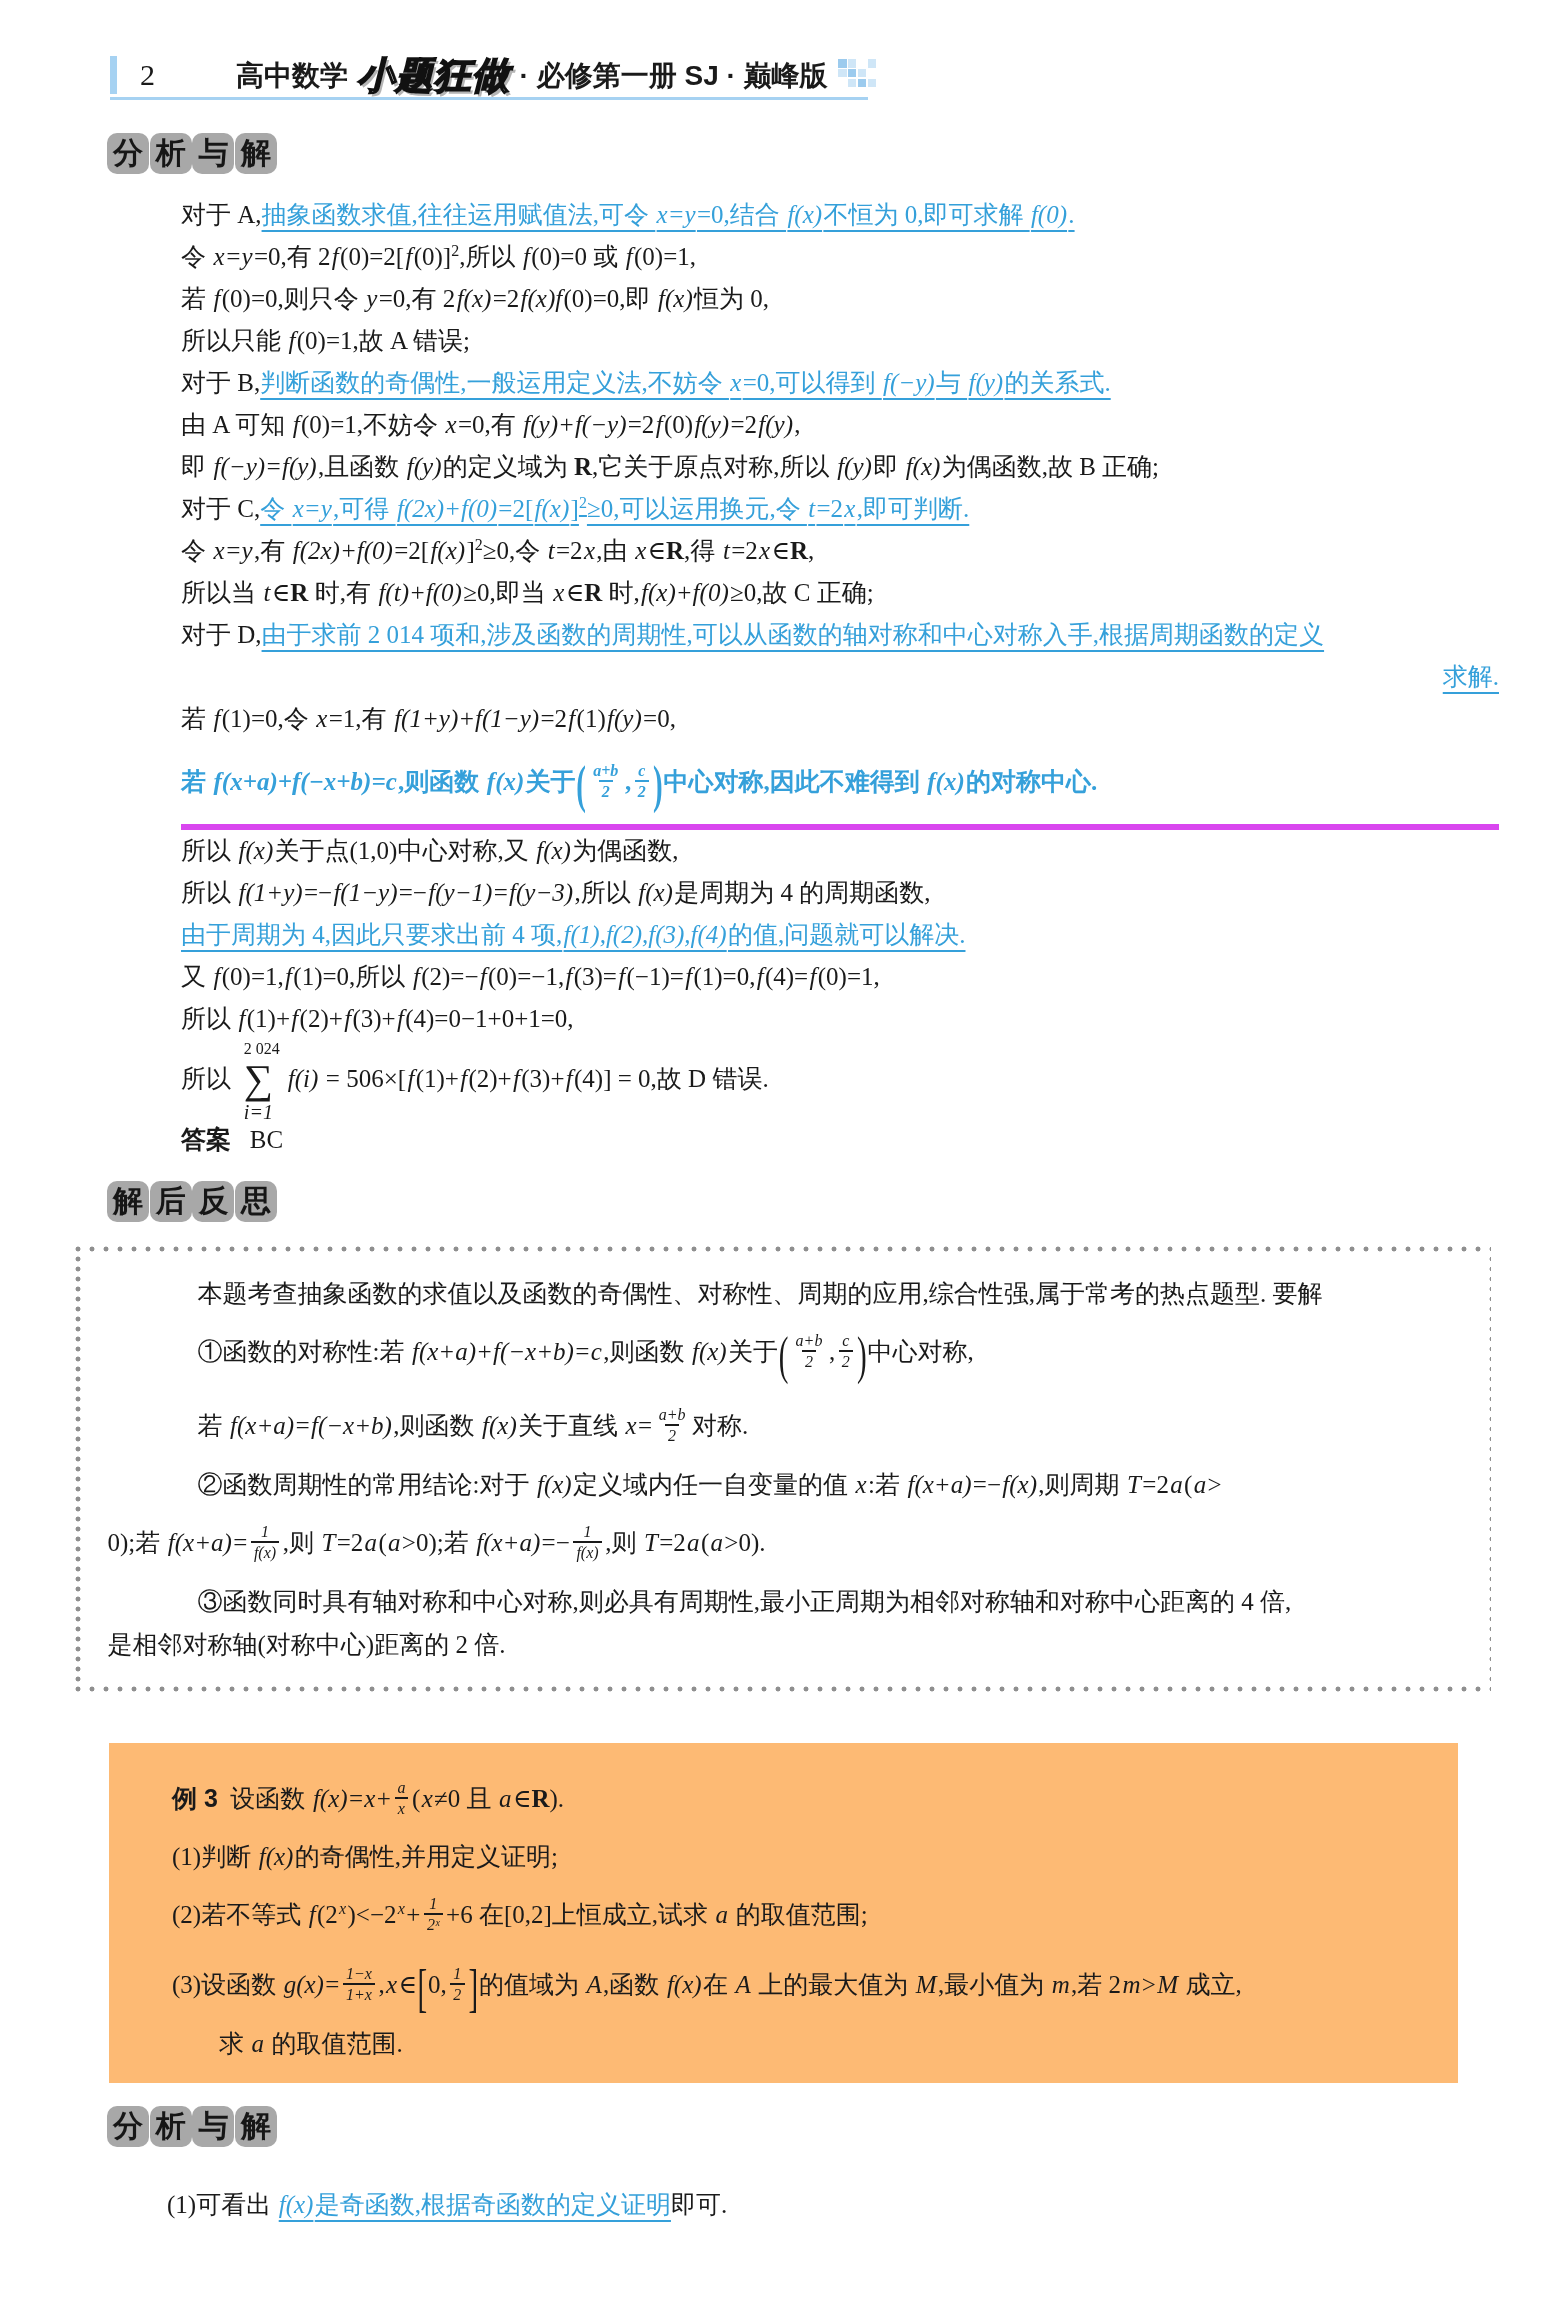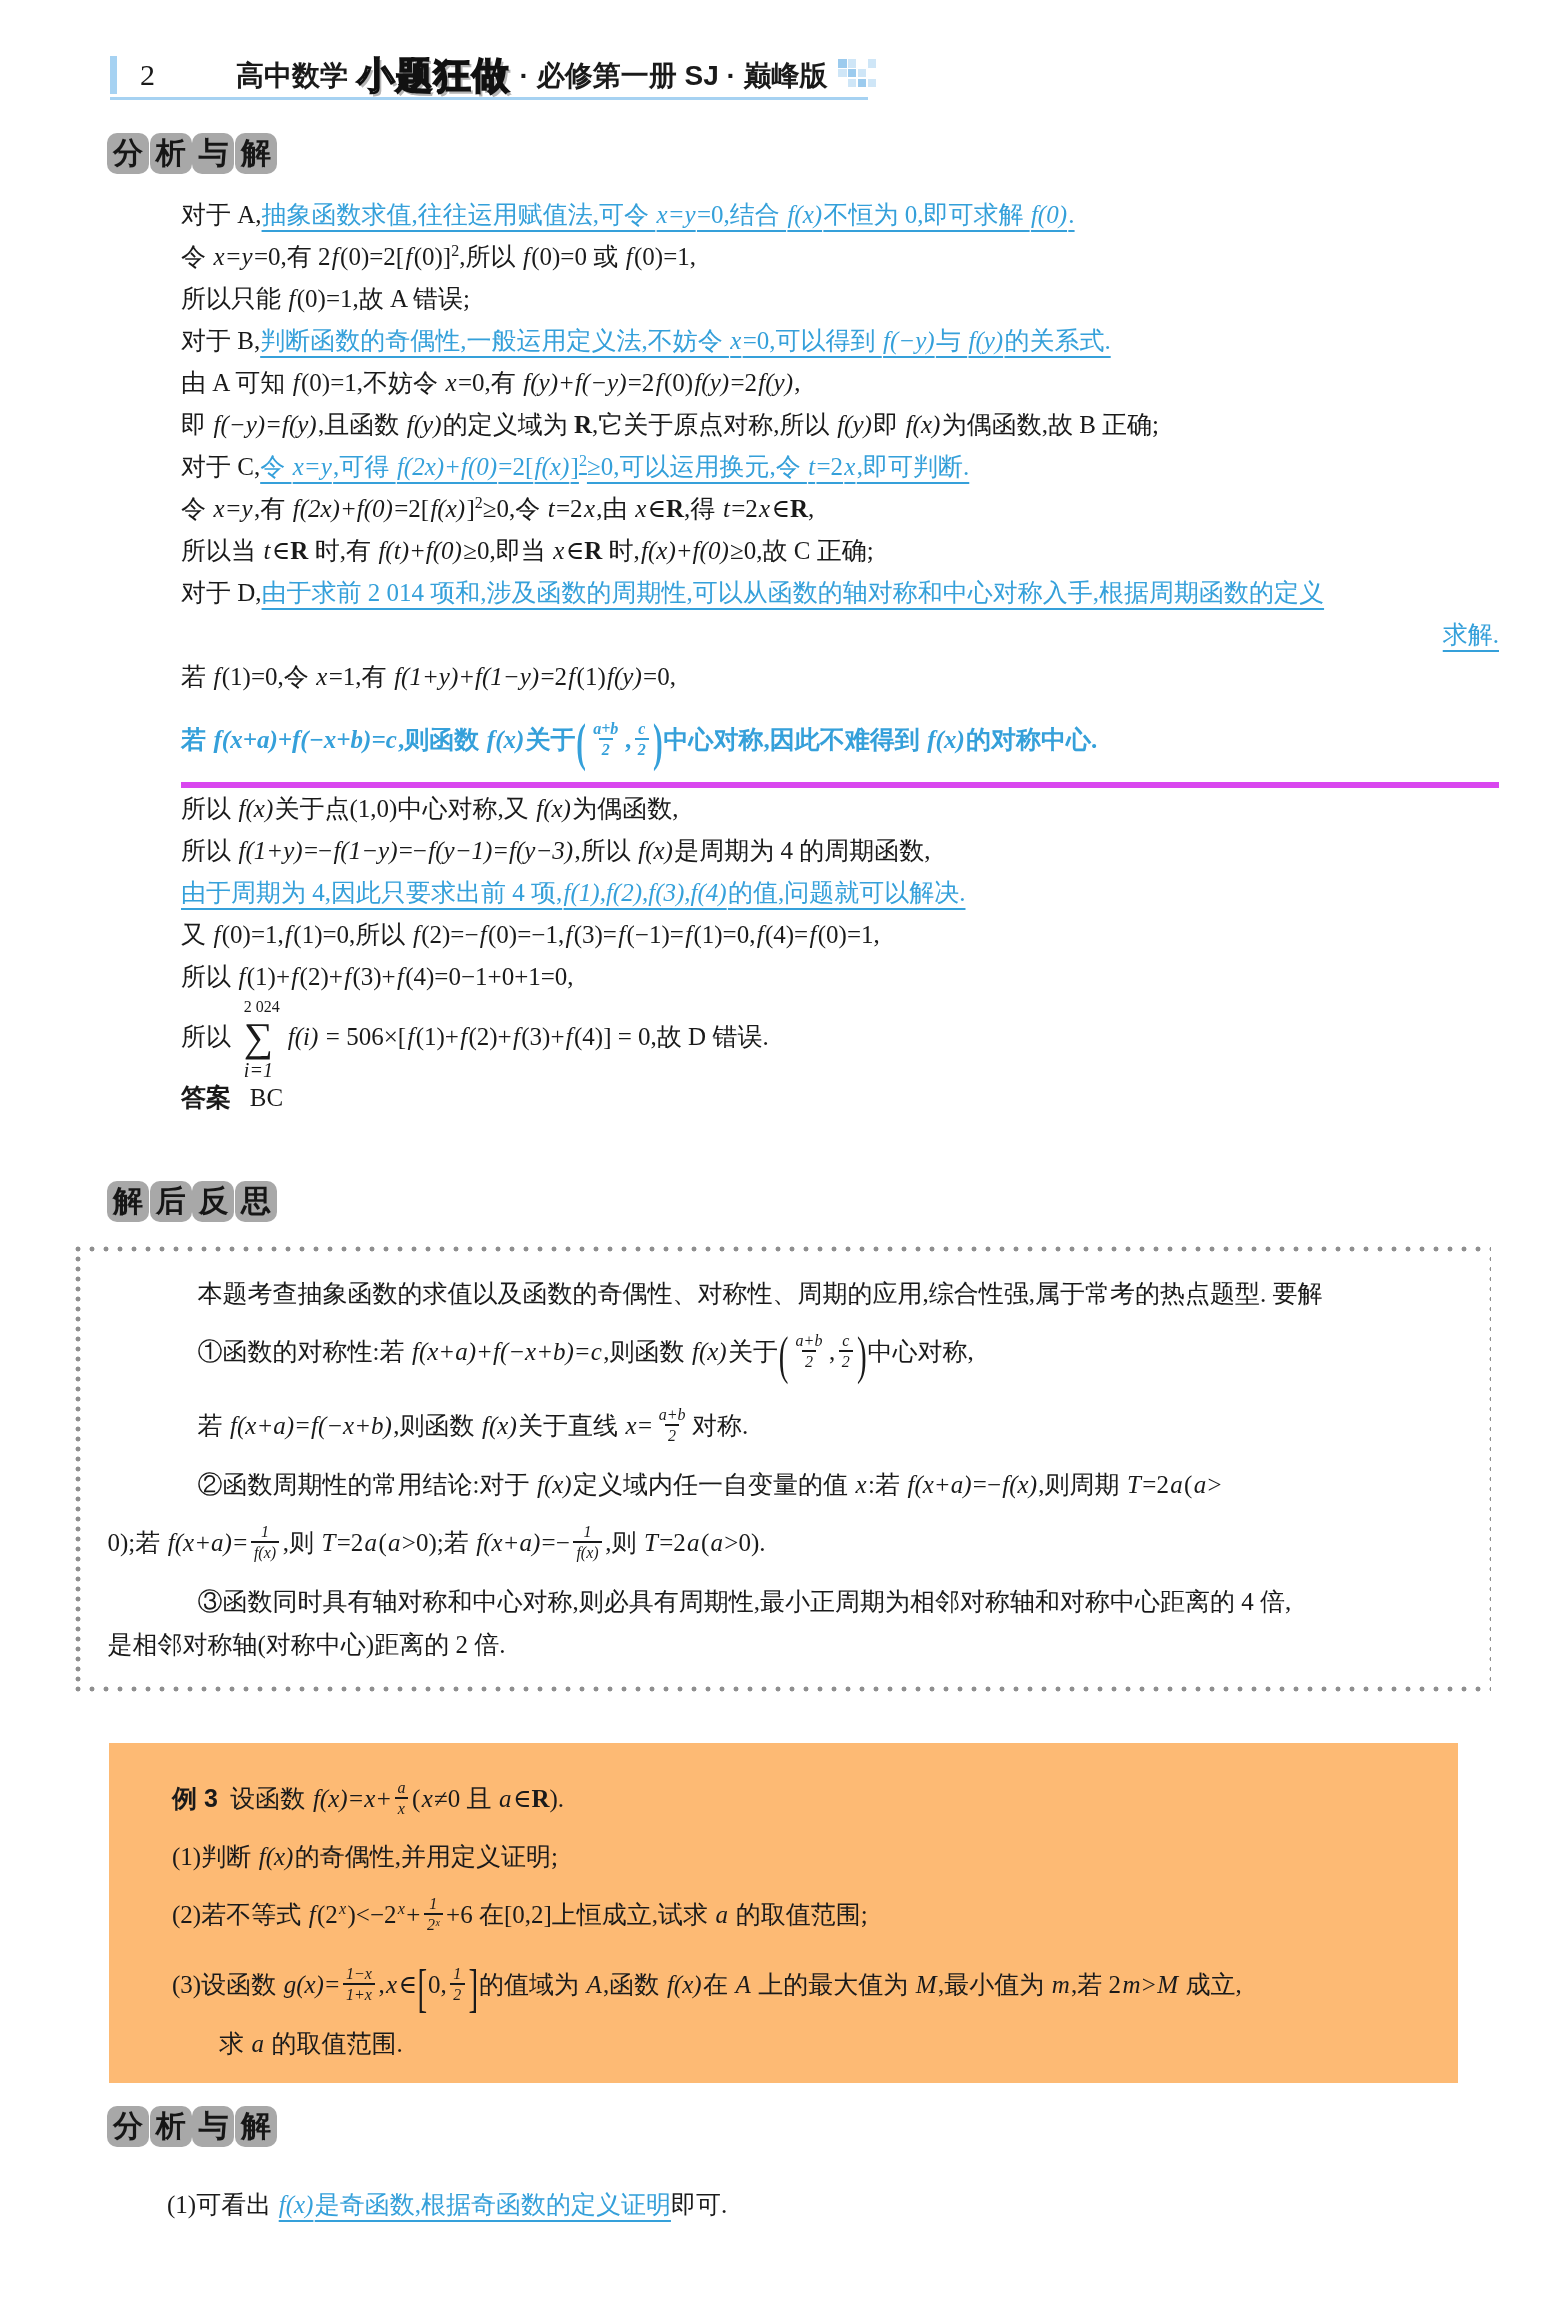--- a/index.html
+++ b/index.html
@@ -6,21 +6,21 @@
   body{width:1564px;height:2319px;position:relative;overflow:hidden;
        font-family:"Liberation Serif","DejaVu Serif",serif;color:#1a1a1a;}
   .page{position:absolute;inset:0;background:#fff;}
 
   
   .header{position:absolute;left:0;top:55px;width:1564px;height:46px;}
   .hbar{position:absolute;left:110px;top:1.3px;width:7.2px;height:38px;background:#a6d2f2;}
   .pnum{position:absolute;left:140px;top:2.6px;font-size:30px;}
   .htitle{position:absolute;left:236px;top:0px;height:41px;display:flex;align-items:center;
           font-family:"Liberation Sans","DejaVu Sans",sans-serif;font-weight:700;font-size:28px;white-space:nowrap;}
-  .logo{font-size:37px;font-weight:900;margin:0 9.2px;color:#fff;
+  .logo{font-size:37px;font-weight:900;font-style:italic;margin:0 9.2px;color:#fff;
         -webkit-text-stroke:1.7px #111;text-shadow:2.6px 2.6px 0 #b5b5b5;letter-spacing:1.3px;}
   .hline{position:absolute;left:110px;top:42px;width:758px;height:2.6px;background:#a6d2f2;}
   .pix{position:absolute;left:838px;top:4px;display:grid;grid-template-columns:repeat(4,8.6px);grid-auto-rows:8.6px;gap:1.3px;}
   .pix div{background:transparent;}
   .pix .a{background:#9ccbee;}
   .pix .b{background:#cfe6f7;}
 
   
   .badge{position:absolute;left:107px;display:flex;}
   .badge .tile{width:42px;height:41px;background:#a8a8a8;border-radius:10px;margin-right:0.7px;
@@ -123,20 +123,21 @@
   <div class="badge" id="badge-analysis2">
       <span class="tile">分</span>
       <span class="tile">析</span>
       <span class="tile">与</span>
       <span class="tile">解</span>
     </div>
 
   <div id="analysis">
       <div class="ln"><span>对于 A,</span><span class="c">抽象函数求值,往往运用赋值法,可令 </span><span class="c it">x=y</span><span class="c">=0,结合 </span><span class="c it">f(x)</span><span class="c">不恒为 0,即可求解 </span><span class="c it">f(0)</span><span class="c">.</span></div>
       <div class="ln"><span>令 </span><span class="it">x=y</span><span>=0,有 2</span><span class="it">f</span><span>(0)=2[</span><span class="it">f</span><span>(0)]</span><sup class="">2</sup><span>,所以 </span><span class="it">f</span><span>(0)=0 或 </span><span class="it">f</span><span>(0)=1,</span></div>
+      <div class="ln"><span>若 </span><span class="it">f</span><span>(0)=0,则只令 </span><span class="it">y</span><span>=0,有 2</span><span class="it">f(x)</span><span>=2</span><span class="it">f(x)f</span><span>(0)=0,即 </span><span class="it">f(x)</span><span>恒为 0,</span></div>
       <div class="ln"><span>所以只能 </span><span class="it">f</span><span>(0)=1,故 A 错误;</span></div>
       <div class="ln"><span>对于 B,</span><span class="c">判断函数的奇偶性,一般运用定义法,不妨令 </span><span class="c it">x</span><span class="c">=0,可以得到 </span><span class="c it">f(−y)</span><span class="c">与 </span><span class="c it">f(y)</span><span class="c">的关系式.</span></div>
       <div class="ln"><span>由 A 可知 </span><span class="it">f</span><span>(0)=1,不妨令 </span><span class="it">x</span><span>=0,有 </span><span class="it">f(y)+f(−y)</span><span>=2</span><span class="it">f</span><span>(0)</span><span class="it">f(y)</span><span>=2</span><span class="it">f(y)</span><span>,</span></div>
       <div class="ln"><span>即 </span><span class="it">f(−y)=f(y)</span><span>,且函数 </span><span class="it">f(y)</span><span>的定义域为 </span><span class="bb">R</span><span>,它关于原点对称,所以 </span><span class="it">f(y)</span><span>即 </span><span class="it">f(x)</span><span>为偶函数,故 B 正确;</span></div>
       <div class="ln"><span>对于 C,</span><span class="c">令 </span><span class="c it">x=y</span><span class="c">,可得 </span><span class="c it">f(2x)+f(0)</span><span class="c">=2[</span><span class="c it">f(x)</span><span class="c">]</span><sup class="c">2</sup><span class="c">≥0,可以运用换元,令 </span><span class="c it">t</span><span class="c">=2</span><span class="c it">x</span><span class="c">,即可判断.</span></div>
       <div class="ln"><span>令 </span><span class="it">x=y</span><span>,有 </span><span class="it">f(2x)+f(0)</span><span>=2[</span><span class="it">f(x)</span><span>]</span><sup class="">2</sup><span>≥0,令 </span><span class="it">t</span><span>=2</span><span class="it">x</span><span>,由 </span><span class="it">x</span><span>∈</span><span class="bb">R</span><span>,得 </span><span class="it">t</span><span>=2</span><span class="it">x</span><span>∈</span><span class="bb">R</span><span>,</span></div>
       <div class="ln"><span>所以当 </span><span class="it">t</span><span>∈</span><span class="bb">R</span><span> 时,有 </span><span class="it">f(t)+f(0)</span><span>≥0,即当 </span><span class="it">x</span><span>∈</span><span class="bb">R</span><span> 时,</span><span class="it">f(x)+f(0)</span><span>≥0,故 C 正确;</span></div>
       <div class="ln"><span>对于 D,</span><span class="c">由于求前 2 014 项和,涉及函数的周期性,可以从函数的轴对称和中心对称入手,根据周期函数的定义</span></div>
       <div class="ln hang"><span class="c">求解.</span></div>
       <div class="ln"><span>若 </span><span class="it">f</span><span>(1)=0,令 </span><span class="it">x</span><span>=1,有 </span><span class="it">f(1+y)+f(1−y)</span><span>=2</span><span class="it">f</span><span>(1)</span><span class="it">f(y)</span><span>=0,</span></div>

